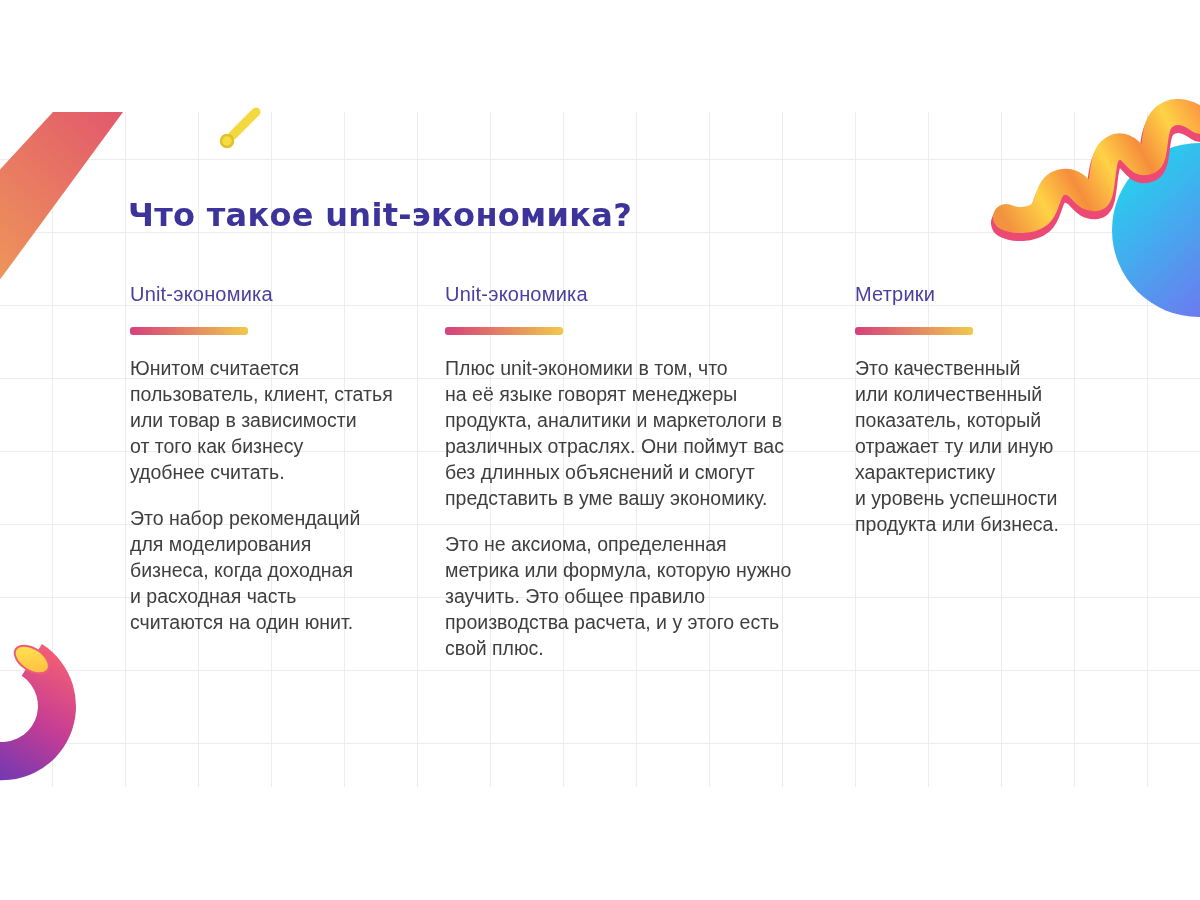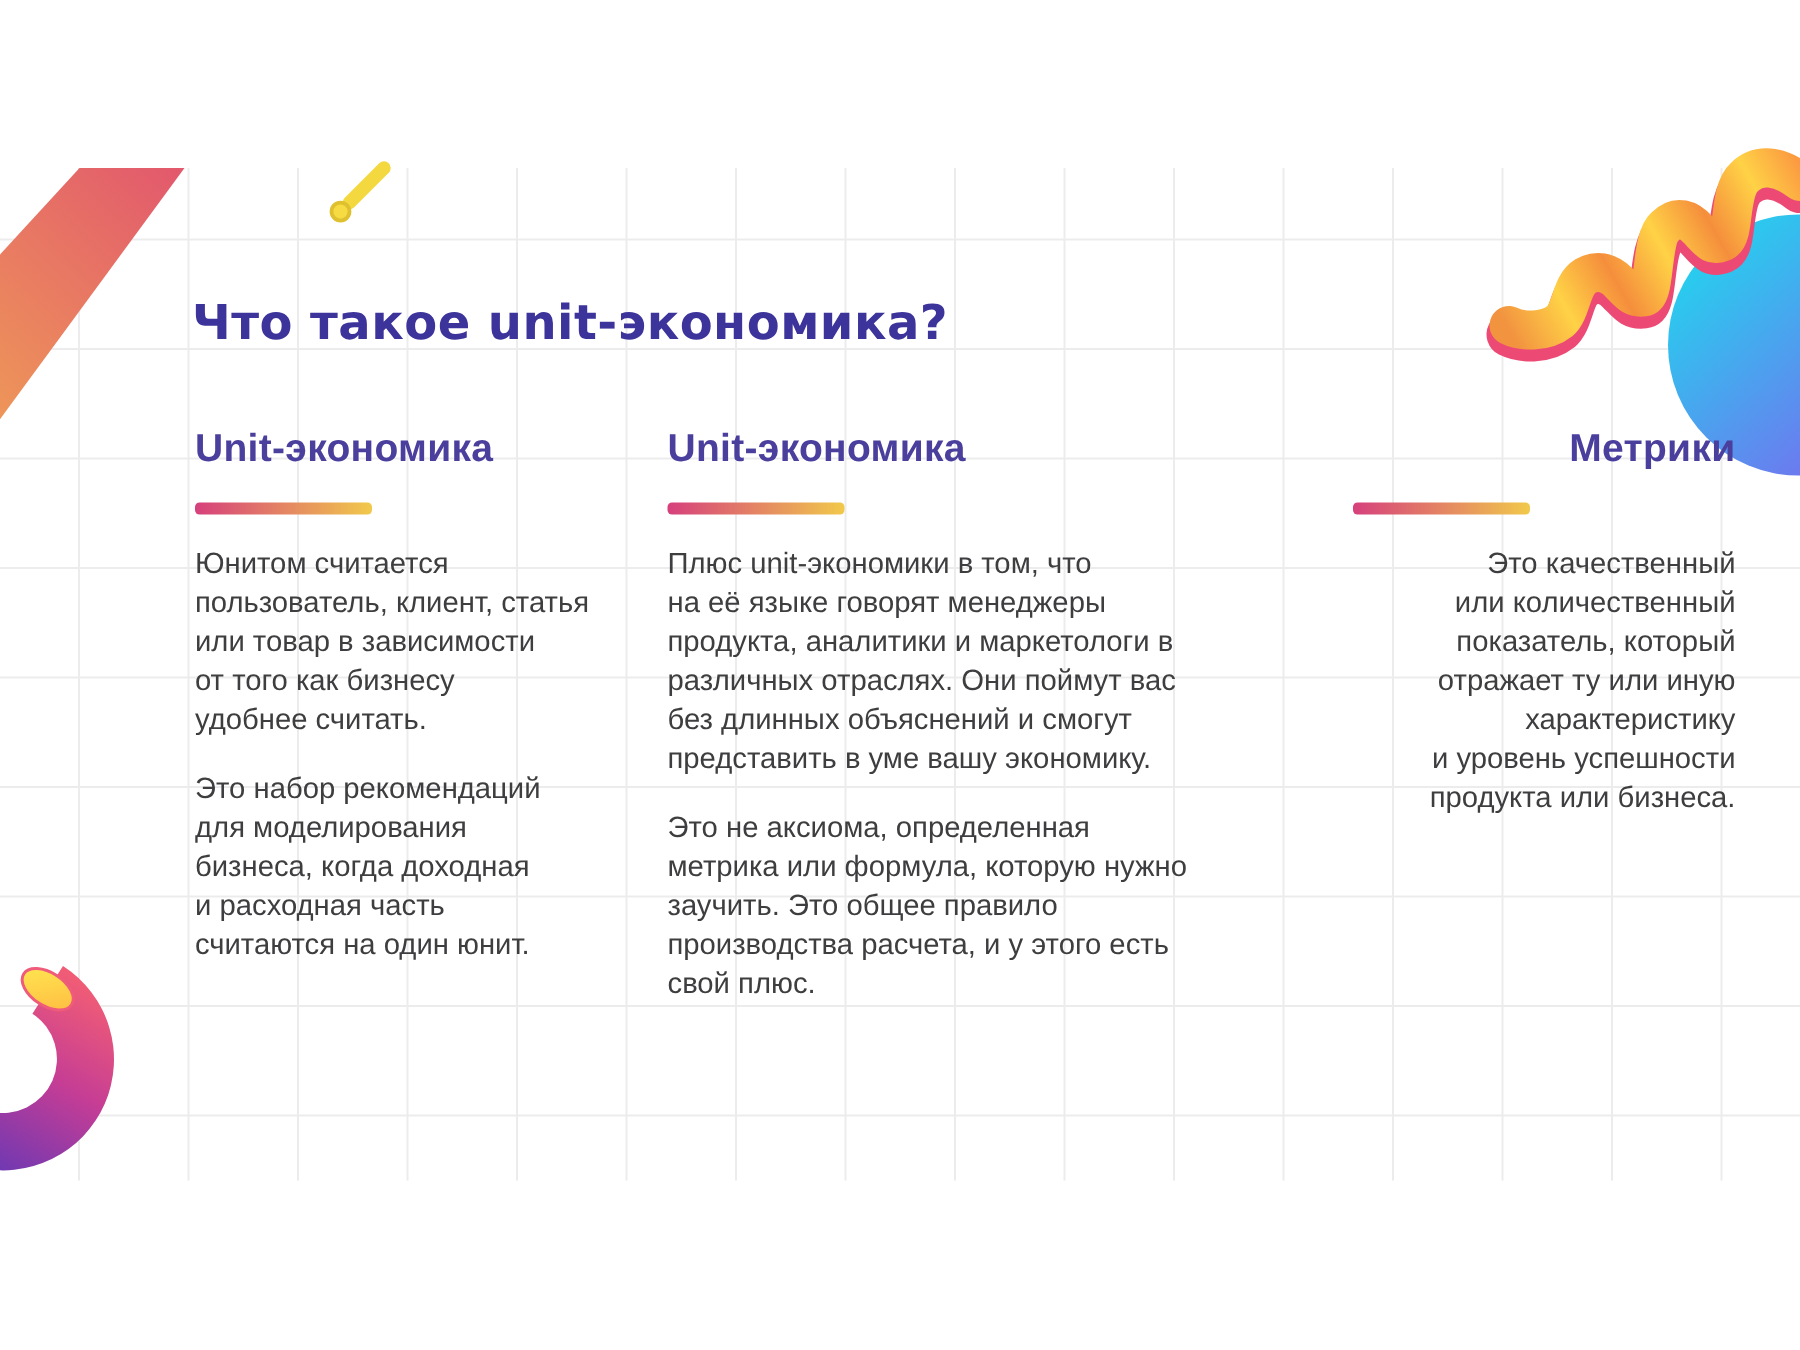--- a/index.html
+++ b/index.html
@@ -36,24 +36,24 @@
     font-weight: 800;
     letter-spacing: 0.3px;
     color: #3c339b;
   }
   .col {
     position: absolute;
     top: 283px;
   }
   .col-1 { left: 130px; width: 305px; }
   .col-2 { left: 445px; width: 400px; }
-  .col-3 { left: 902px; width: 255px; text-align: right; }
+  .col-3 { left: 855px; width: 255px; }
   .col-heading {
-    font-size: 26px;
-    font-weight: 700;
+    font-size: 20px;
+    font-weight: 400;
     letter-spacing: 0.2px;
     color: #4a3f9c;
   }
   .accent-bar {
     width: 118px; height: 8px;
     border-radius: 3px;
     margin-top: 21px;
     background: linear-gradient(to right, #d6407c, #f1c94b);
   }
   .col-body { margin-top: 20px; }

